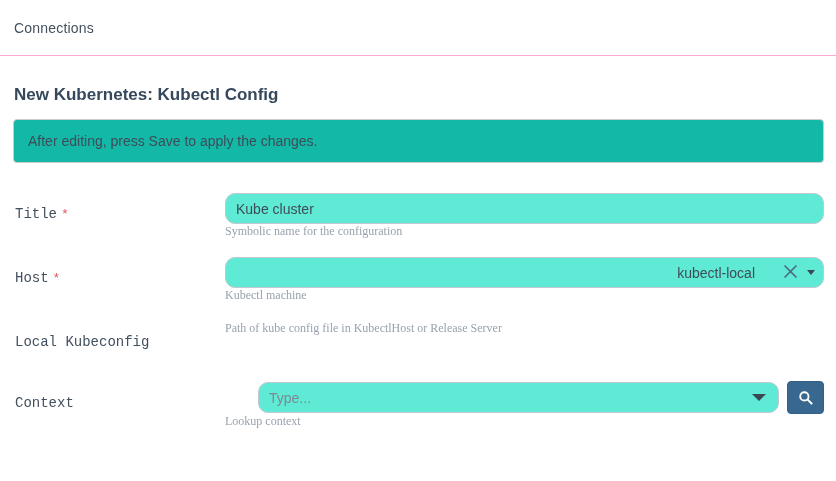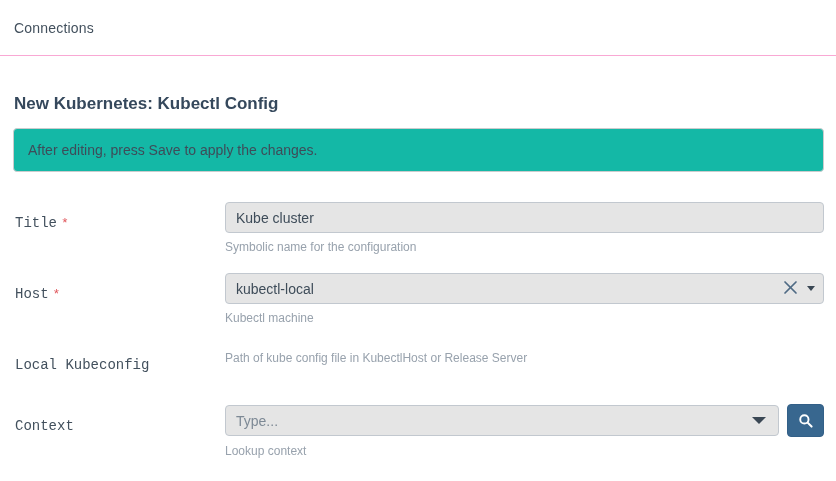--- a/index.html
+++ b/index.html
@@ -12,21 +12,21 @@
     border-bottom: 1px solid #f9a8d4;
     display: flex;
     align-items: center;
     padding-left: 14px;
   }
   .breadcrumb { font-size: 14px; color: #42505d; letter-spacing: .2px; }
 
   .content { padding: 0 12px 0 13px; }
 
   h1.page-title {
-    margin: 38px 1px 14px 1px;
+    margin: 29px 1px 14px 1px;
     font-size: 17px;
     font-weight: bold;
     color: #35485c;
   }
 
   .banner {
     height: 44px;
     background: #14b8a6;
     border: 1px solid #cbcccd;
     border-radius: 4px;
@@ -49,29 +49,29 @@
     font-family: Liberation Mono, monospace;
   }
   .req { color: #e0565b; margin-left: 4px; font-size: 13px; }
   .field-col { flex: 1; }
 
   .control-wrap { position: relative; display: flex; align-items: stretch; }
   .text-input, .combo-input, .select-box {
     width: 100%;
     height: 31px;
     border: 1px solid #c2c8cf;
-    border-radius: 4px;
+    border-radius: 10px;
     font-family: "Liberation Sans", sans-serif;
     font-size: 14px;
     color: #3e4c59;
     padding: 0 10px;
-    background: #e5e5e5;
+    background: #5eead4;
     outline: none;
   }
-  .combo-input { padding-right: 68px; }
+  .combo-input { padding-right: 68px; text-align: right; }
   .select-box { padding-right: 30px; }
   .select-box::placeholder, .text-input::placeholder { color: #7d8995; opacity: 1; }
 
   
   .clear-icon {
     position: absolute;
     right: 26px;
     top: 7px;
     width: 15px;
     height: 15px;
@@ -94,42 +94,42 @@
     right: 13px;
     top: 12px;
     width: 0; height: 0;
     border-left: 7px solid transparent;
     border-right: 7px solid transparent;
     border-top: 7px solid #3a4754;
     cursor: pointer;
   }
 
   .helper {
-    margin-top: 7px;
     font-size: 12px;
     line-height: 15px;
     color: #98a2ad;
+    font-family: Liberation Serif, serif;
   }
 
   .search-btn {
     width: 37px;
     height: 33px;
     min-width: 37px;
     margin-left: 8px;
     margin-top: -1px;
     background: #38678f;
     border: 1px solid #336088;
     border-radius: 4px;
     display: flex;
     align-items: center;
     justify-content: center;
     cursor: pointer;
   }
 
-  .context-wrap { position: relative; flex: 1; }
+  .context-wrap { position: relative; flex: 1; margin-left: 33px; }
 </style>
 </head>
 <body>
 
 <div class="topbar">
   <span class="breadcrumb">Connections</span>
 </div>
 
 <div class="content">
 

